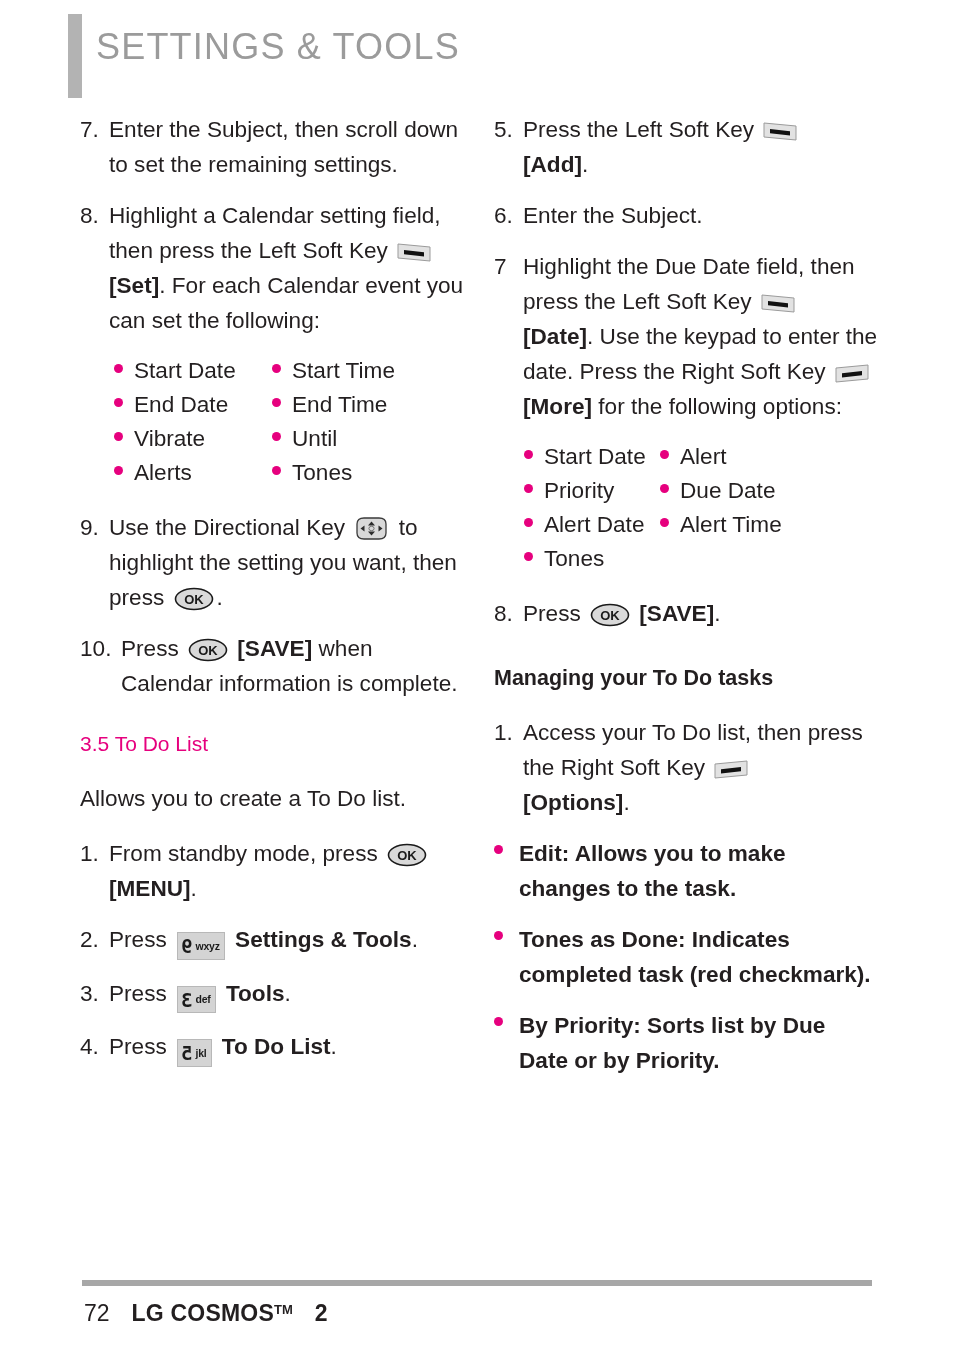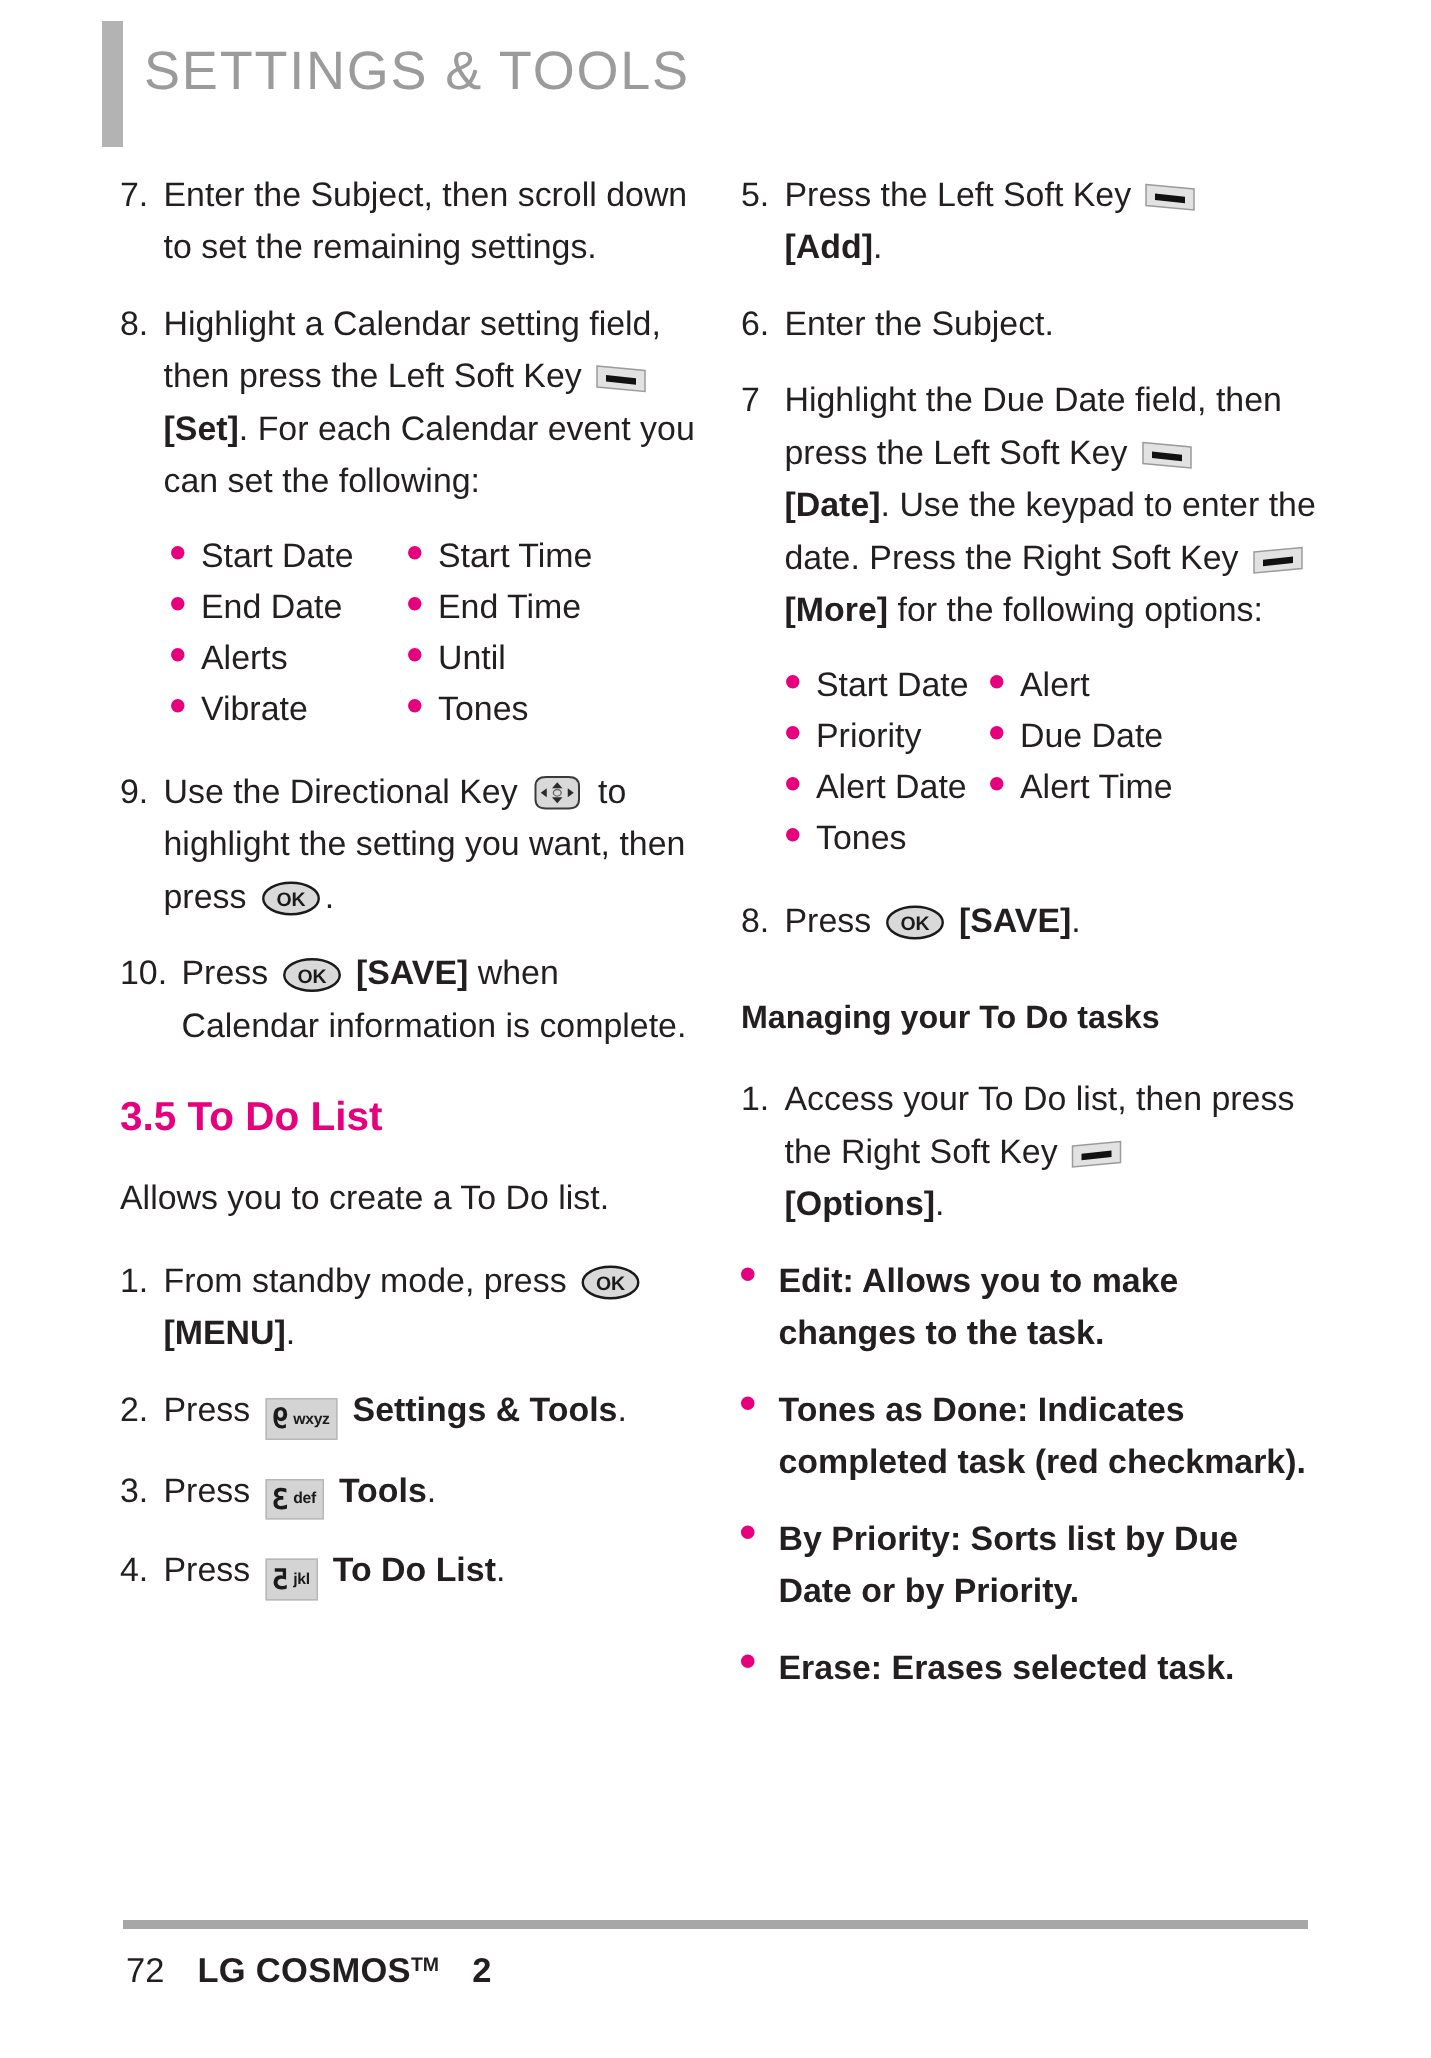--- a/index.html
+++ b/index.html
@@ -105,22 +105,22 @@
   .pbullet .dot {
     margin-right: 16px;
     top: 9px;
     width: 9px; height: 9px;
   }
   .pbullet .ptext { flex: 1 1 auto; font-weight: bold; }
 
   
   .section-title {
     color: #e6007e;
-    font-size: 27px;
-    font-weight: 700;
+    font-size: 21px;
+    font-weight: 400;
     margin: 26px 0 20px 0;
     line-height: 34px;
   }
   .sub-head {
     font-weight: 700;
     font-size: 21.5px;
     margin: 32px 0 22px 0;
     line-height: 30px;
   }
   .plain-para { margin-bottom: 20px; line-height: 35px; }
@@ -220,25 +220,25 @@
       <div class="bli">
           <span class="dot"></span>
           <span>Start Date</span>
         </div>
       <div class="bli">
           <span class="dot"></span>
           <span>End Date</span>
         </div>
       <div class="bli">
           <span class="dot"></span>
+          <span>Vibrate</span>
+        </div>
+      <div class="bli">
+          <span class="dot"></span>
           <span>Alerts</span>
-        </div>
-      <div class="bli">
-          <span class="dot"></span>
-          <span>Vibrate</span>
         </div>
     </div>
     <div class="bcol c2">
       <div class="bli">
           <span class="dot"></span>
           <span>Start Time</span>
         </div>
       <div class="bli">
           <span class="dot"></span>
           <span>End Time</span>
@@ -390,23 +390,19 @@
     <span class="ptext">Edit: Allows you to make changes to the task.</span>
   </div>
   <div class="pbullet">
     <span class="dot"></span>
     <span class="ptext">Tones as Done: Indicates completed task (red checkmark).</span>
   </div>
   <div class="pbullet">
     <span class="dot"></span>
     <span class="ptext">By Priority: Sorts list by Due Date or by Priority.</span>
   </div>
-  <div class="pbullet">
-    <span class="dot"></span>
-    <span class="ptext">Erase: Erases selected task.</span>
-  </div>
 
 </div>
 
 <div id="page-footer">
   <div class="footer-rule"></div>
   <div class="footer-text"><span class="footer-page">72</span><span class="footer-model">LG COSMOS</span><span class="footer-tm">TM</span><span class="footer-model">2</span></div>
 </div>
 
 </body></html>

